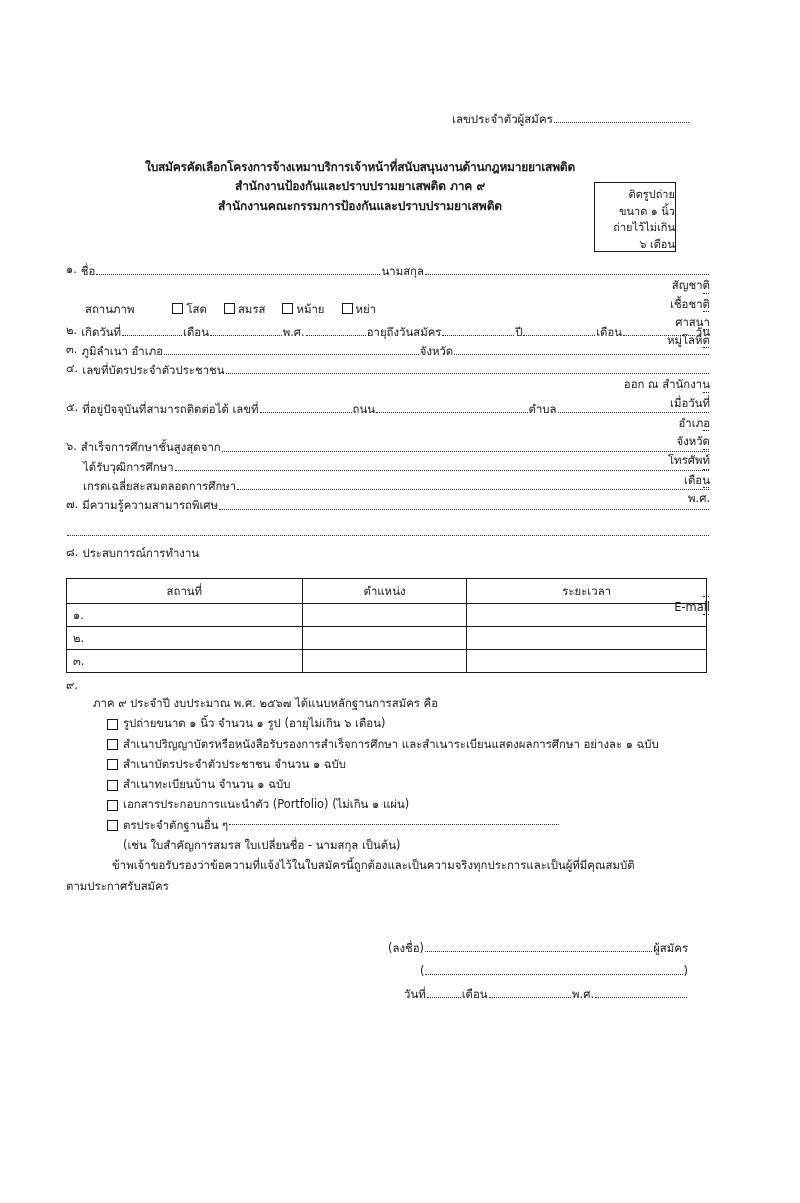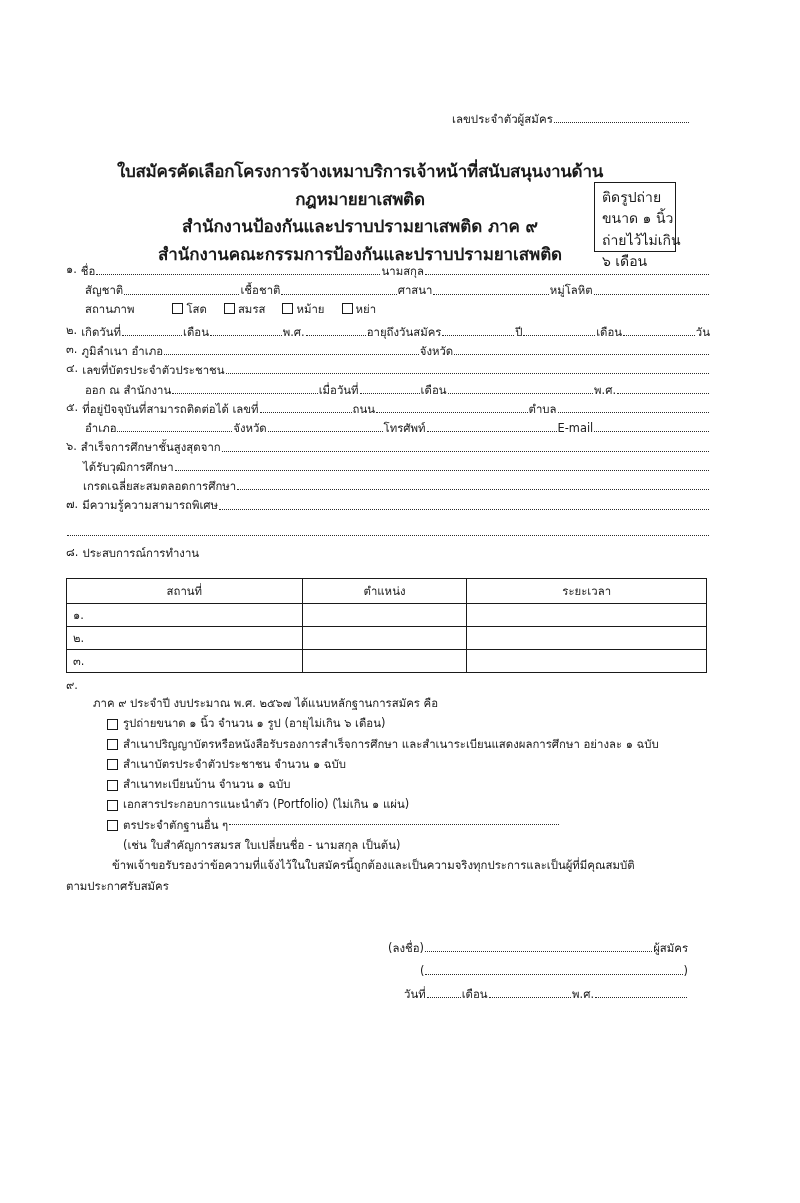--- a/index.html
+++ b/index.html
@@ -49,62 +49,63 @@
 
   
   #heading {
     position: absolute;
     left: 90px;
     top: 158px;
     width: 540px;
     text-align: center;
   }
   #heading .hl {
-    font-size: 17px;
+    font-size: 12px;
     line-height: 1.62;
     font-weight: 600;
     letter-spacing: -0.1px;
   }
   #heading .hl.l1 { letter-spacing: -0.25px; }
 
   
   #photo-box {
     position: absolute;
     left: 594px;
     top: 182px;
     width: 82px;
     height: 70px;
     border: 1.3px solid #1a1a1a;
     padding: 4px 0 0 7px;
   }
   #photo-box div {
-    font-size: 14px;
+    font-size: 11px;
     line-height: 1.52;
     white-space: nowrap;
+    text-align: right;
   }
 
   
   #form-body {
     position: absolute;
     left: 66px;
     top: 259px;
     width: 644px;
     font-size: 11.4px;
   }
   .fline {
     display: flex;
     align-items: flex-end;
     white-space: nowrap;
     height: 19.3px;
   }
   .num {
     flex: 0 0 auto;
     padding-right: 4px;
   }
-  .indent-1 { padding-left: 19px; }
+  .indent-1 { padding-left: 19px; flex-direction: column; }
   .indent-2 { padding-left: 17px; }
 
   
   #status-row {
     display: flex;
     align-items: center;
     height: 22px;
     padding-left: 19px;
     white-space: nowrap;
   }

